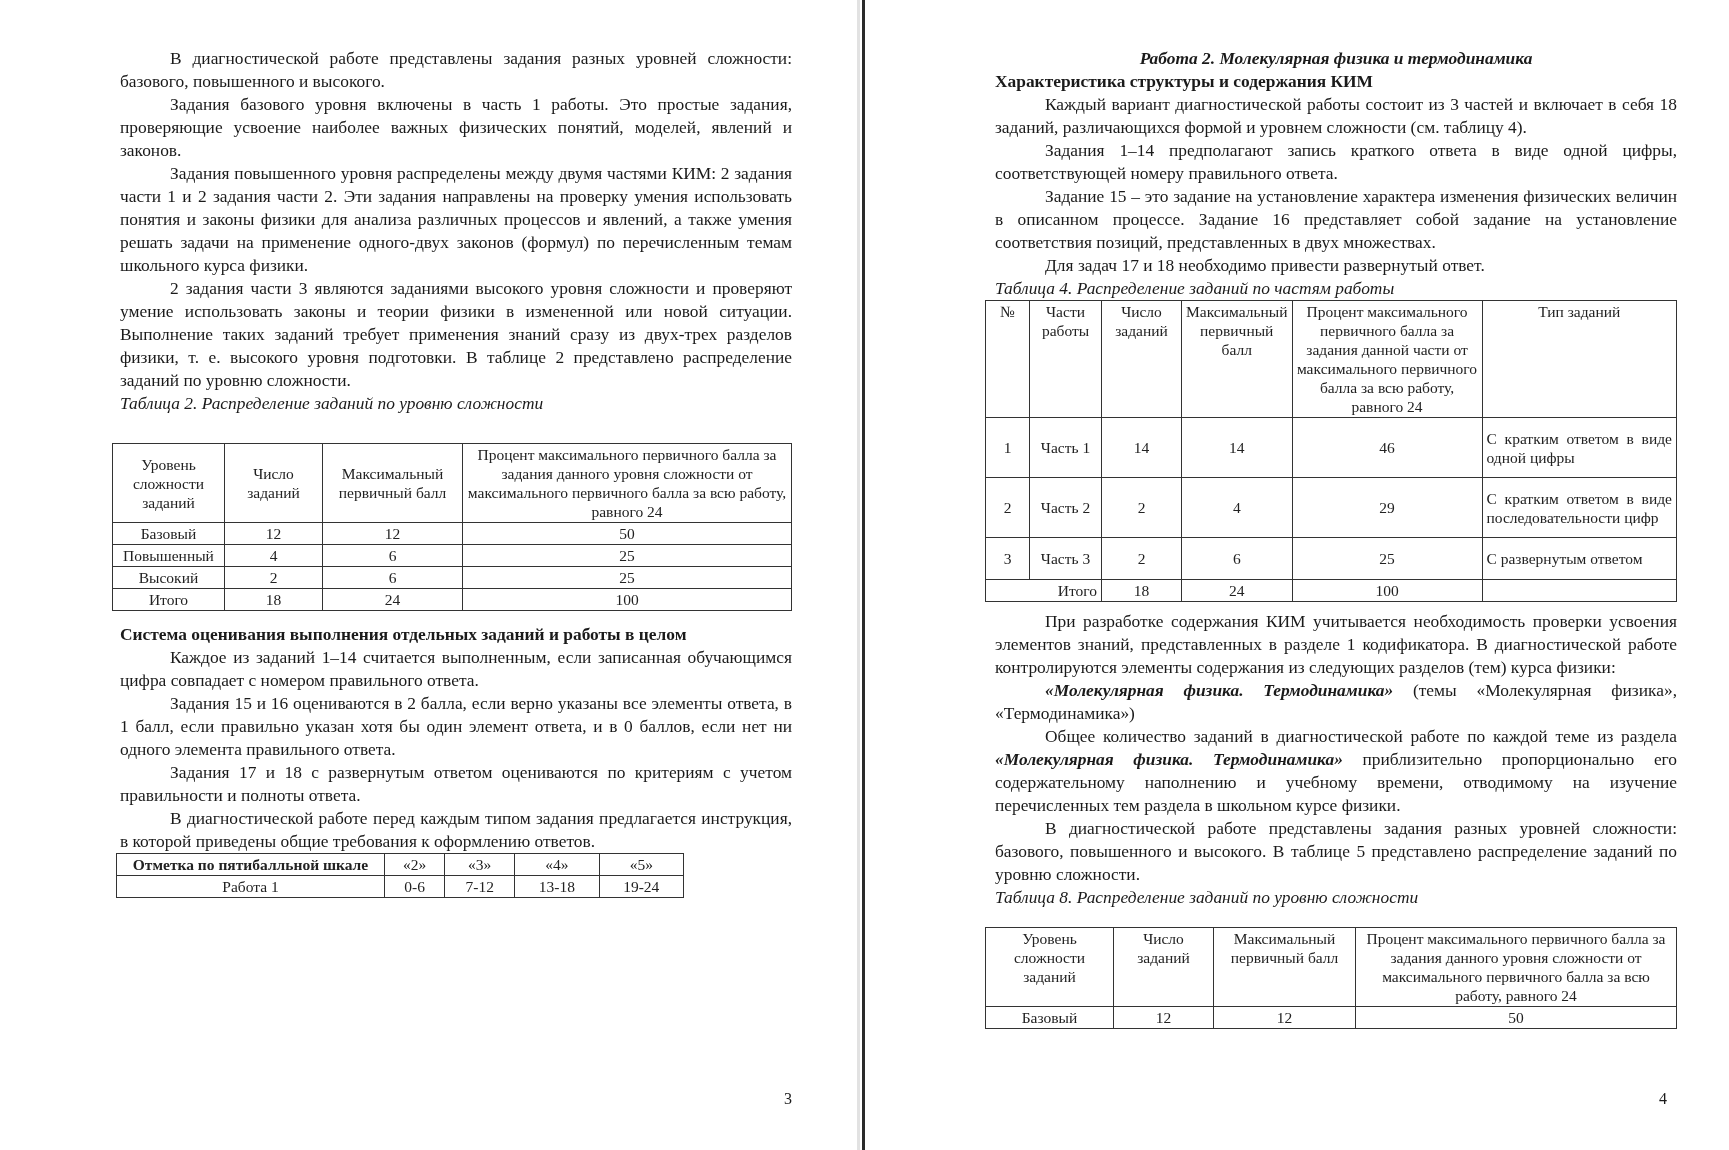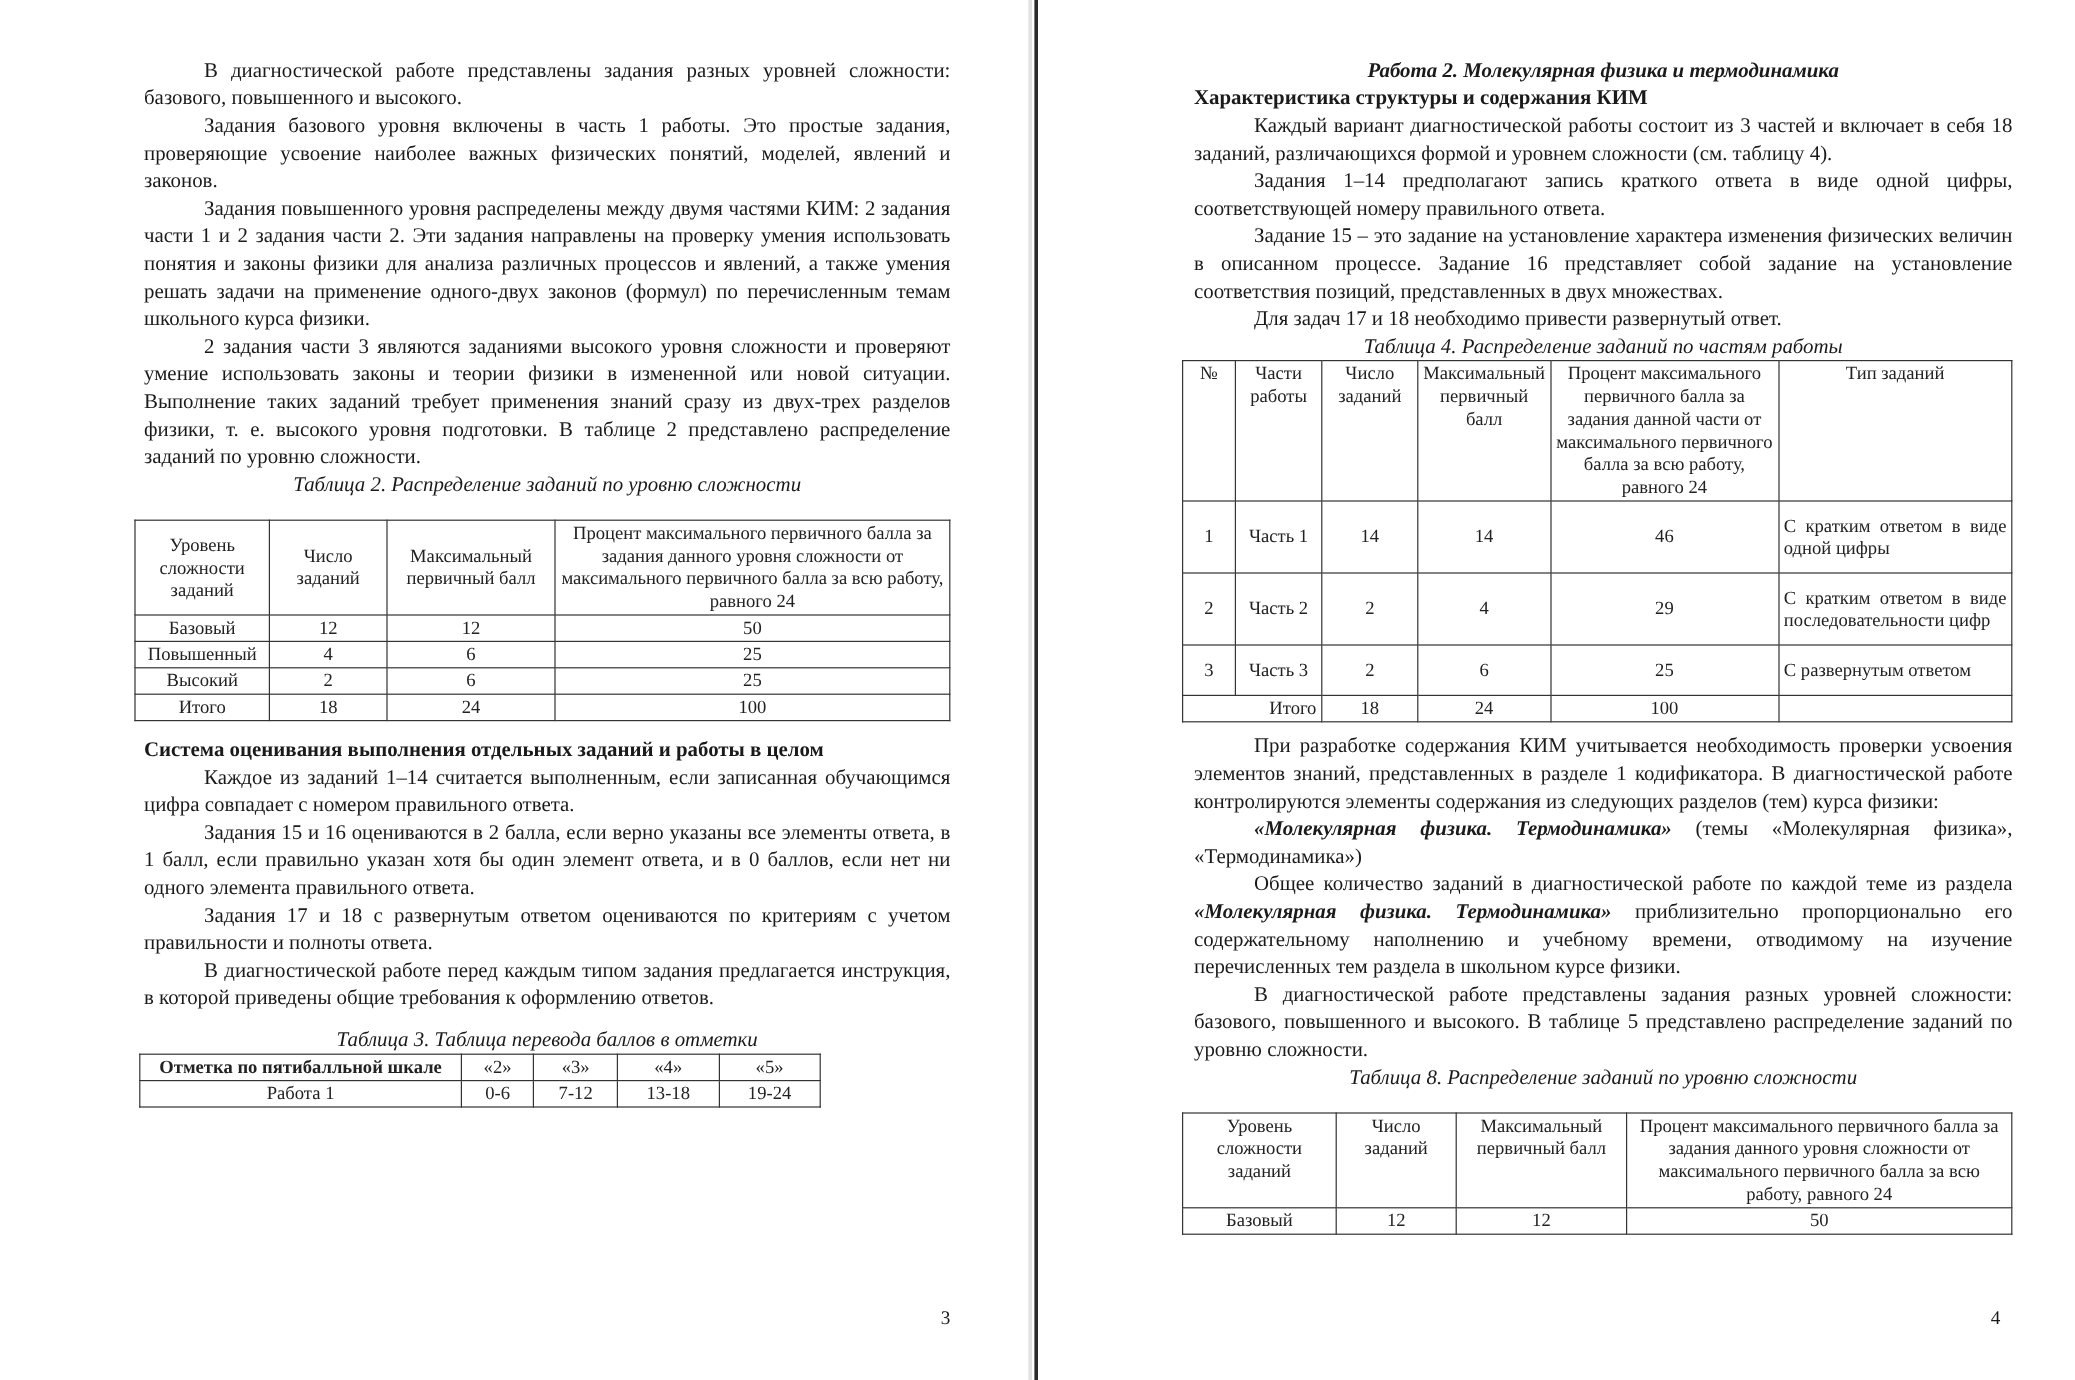--- a/index.html
+++ b/index.html
@@ -13,21 +13,21 @@
   #page-right { left:865px; width:956px; }
   .divider { position:absolute; top:0; left:857px; width:8px; height:1150px; }
   .divider .l1 { position:absolute; left:0; top:0; width:3px; height:100%; background:#e2e2e2; }
   .divider .l2 { position:absolute; left:5px; top:0; width:3px; height:100%; background:#2a2a2a; }
 
   .content { position:absolute; font-size:17.4px; line-height:23px; }
   #page-left .content { left:120px; top:47px; width:672px; }
   #page-right .content { left:130px; top:47px; width:682px; }
 
   p { margin:0; text-align:justify; text-indent:50px; }
-  .caption { text-align:center; font-style:italic; margin:0; }
+  .caption { text-align:left; font-style:italic; margin:0; }
   .heading-bold { font-weight:bold; margin:0; }
   .title-center { text-align:center; font-style:italic; font-weight:bold; margin:0; }
   b.bi { font-weight:bold; font-style:italic; }
 
   table { border-collapse:collapse; width:100%; font-size:15.5px; line-height:19px; color:#222; }
   td, th { border:1px solid #333; padding:1px 4px; font-weight:normal; vertical-align:middle; }
   th { text-align:center; vertical-align:top; }
   .tc { text-align:center; }
   .tl { text-align:center; }
   .tj { text-align:justify; }
@@ -39,21 +39,21 @@
 </style>
 </head>
 <body>
 
 <div class="page" id="page-left">
   <div class="content">
     <p>В диагностической работе представлены задания разных уровней сложности: базового, повышенного и высокого.</p>
     <p>Задания базового уровня включены в часть 1 работы. Это простые задания, проверяющие усвоение наиболее важных физических понятий, моделей, явлений и законов.</p>
     <p>Задания повышенного уровня распределены между двумя частями КИМ: 2 задания части 1 и 2 задания части 2. Эти задания направлены на проверку умения использовать понятия и законы физики для анализа различных процессов и явлений, а также умения решать задачи на применение одного-двух законов (формул) по перечисленным темам школьного курса физики.</p>
     <p>2 задания части 3 являются заданиями высокого уровня сложности и проверяют умение использовать законы и теории физики в измененной или новой ситуации. Выполнение таких заданий требует применения знаний сразу из двух-трех разделов физики, т. е. высокого уровня подготовки. В таблице 2 представлено распределение заданий по уровню сложности.</p>
-    <div class="caption" style="margin-bottom:18px;">Таблица 2. Распределение заданий по уровню сложности</div>
+    <div class="caption" style="margin-bottom:28px;">Таблица 2. Распределение заданий по уровню сложности</div>
 
     <table class="outer" style="margin-left:-8px; width:680px;">
       <colgroup>
           <col style="width:112px">
           <col style="width:98px">
           <col style="width:140px">
           <col>
         </colgroup>
       <tbody>
           <tr>
@@ -88,21 +88,20 @@
       </tr>
     </tbody>
       </table>
 
     <div class="heading-bold" style="margin-top:12px;">Система оценивания выполнения отдельных заданий и работы в целом</div>
     <p>Каждое из заданий 1–14 считается выполненным, если записанная обучающимся цифра совпадает с номером правильного ответа.</p>
     <p>Задания 15 и 16 оцениваются в 2 балла, если верно указаны все элементы ответа, в 1 балл, если правильно указан хотя бы один элемент ответа, и в 0 баллов, если нет ни одного элемента правильного ответа.</p>
     <p>Задания 17 и 18 с развернутым ответом оцениваются по критериям с учетом правильности и полноты ответа.</p>
     <p>В диагностической работе перед каждым типом задания предлагается инструкция, в которой приведены общие требования к оформлению ответов.</p>
 
-    <div class="caption" style="margin-top:12px;">Таблица 3. Таблица перевода баллов в отметки</div>
     <table class="outer" style="margin-left:-4px; width:568px;">
       <colgroup>
           <col style="width:268px">
           <col>
           <col>
           <col>
           <col>
         </colgroup>
       <tbody>
           <tr>

